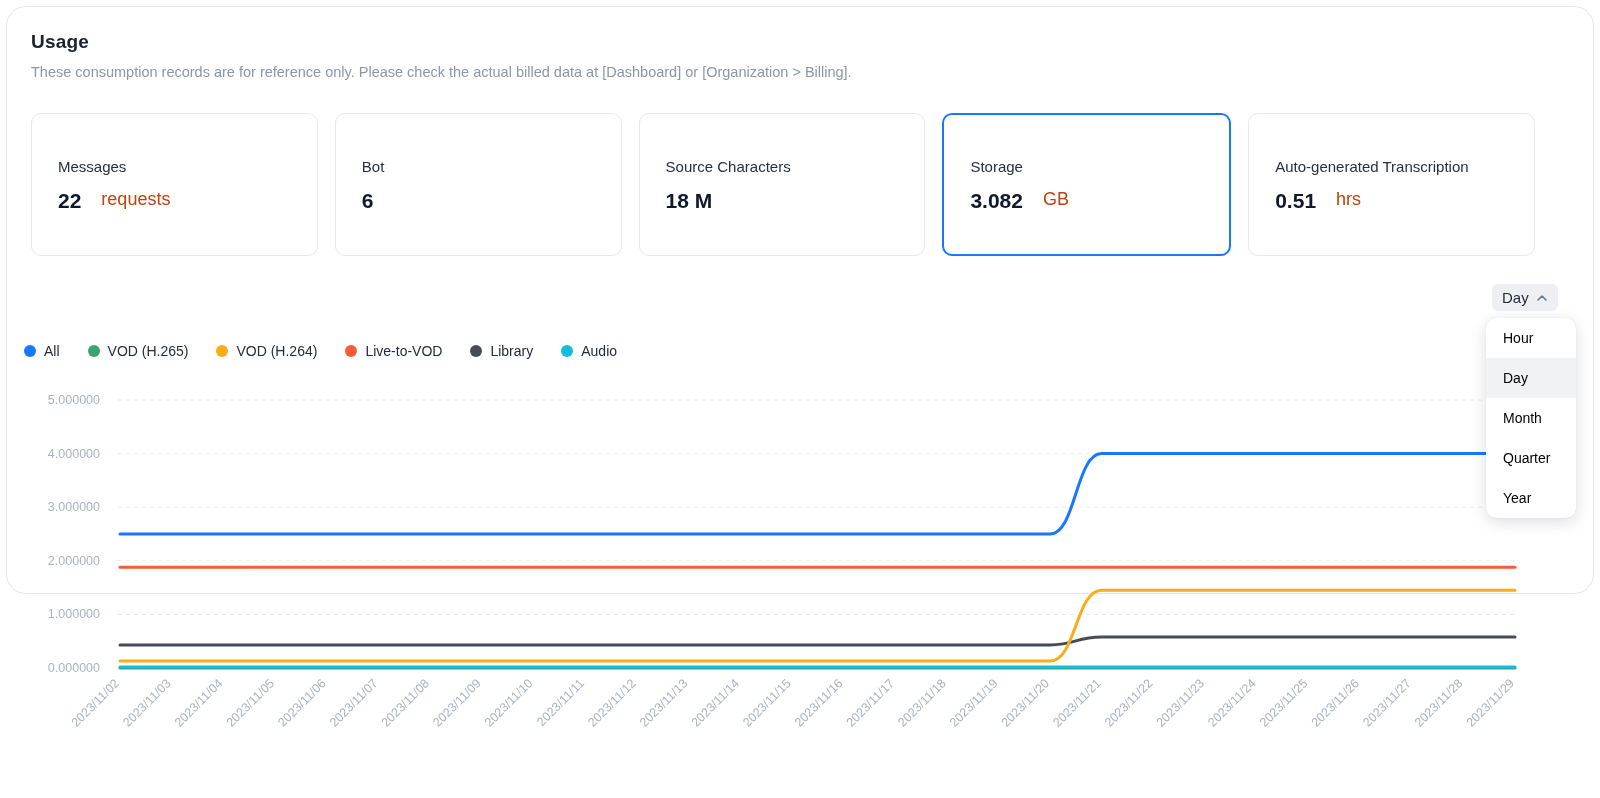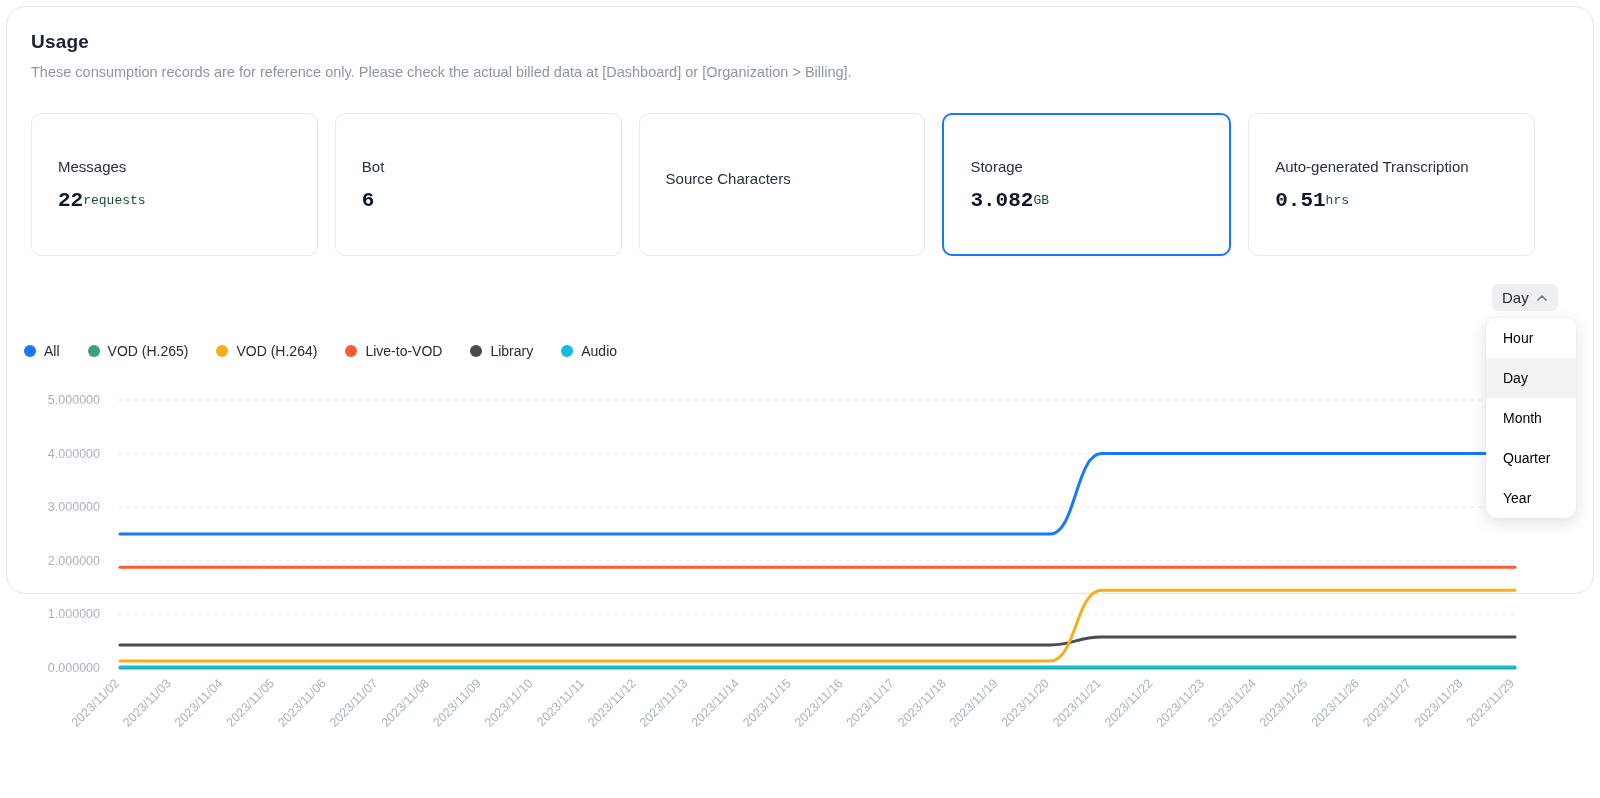--- a/index.html
+++ b/index.html
@@ -9,23 +9,23 @@
   .frame { position:absolute; inset:6px; border:1px solid #e2e6ea; border-radius:20px; pointer-events:none; }
 
   .page-title { position:absolute; left:31px; top:31px; font-size:19px; font-weight:700; color:#1a2230; letter-spacing:.2px; }
   .page-subtitle { position:absolute; left:31px; top:64px; font-size:14.5px; color:#8c96a6; }
 
   .cards { position:absolute; left:31px; top:113px; width:1504px; display:flex; gap:17px; }
   .card { flex:1; height:143px; background:#fff; border:1px solid #e5e8ec; border-radius:10px;
           padding:0 26px; display:flex; flex-direction:column; justify-content:center; cursor:pointer; }
   .card.selected { border:2px solid #1677ff; }
   .card-label { font-size:15px; font-weight:400; color:#273040; line-height:20px; margin-bottom:12px; }
-  .card-value { display:flex; align-items:center;font-family:Liberation Mono, monospace; }
+  .card-value { display:flex; align-items:flex-start; }
   .card-value .num { font-size:21px; font-weight:700; color:#10182b; }
-  .card-value .unit { font-size:13px; color:#14532d; margin-left:0; font-weight:400; }
+  .card-value .unit { font-size:18px; color:#c2410c; margin-left:20px; font-weight:400; }
 
   .legend { position:absolute; left:24px; top:343px; display:flex; gap:28px; align-items:center; }
   .legend-item { display:flex; align-items:center; gap:8px; cursor:pointer; }
   .legend-dot { width:12px; height:12px; border-radius:50%; }
   .legend-label { font-size:14px; color:#232c39; }
 
   .chart-wrap { position:absolute; left:0; top:378px; width:1600px; height:420px; }
   svg text { font-family:"Liberation Sans", sans-serif; }
 
   .gran-btn { position:absolute; left:1492px; top:284px; height:27px; padding:0 10px;
@@ -55,20 +55,24 @@
     </div>
     <div class="card">
       <div class="card-label">Bot</div>
       <div class="card-value">
         <span class="num">6</span>
         <span class="unit"></span>
       </div>
     </div>
     <div class="card">
       <div class="card-label">Source Characters</div>
+      <div class="card-value">
+        <span class="num">18 M</span>
+        <span class="unit"></span>
+      </div>
     </div>
     <div class="card selected">
       <div class="card-label">Storage</div>
       <div class="card-value">
         <span class="num">3.082</span>
         <span class="unit">GB</span>
       </div>
     </div>
     <div class="card">
       <div class="card-label">Auto-generated Transcription</div>

